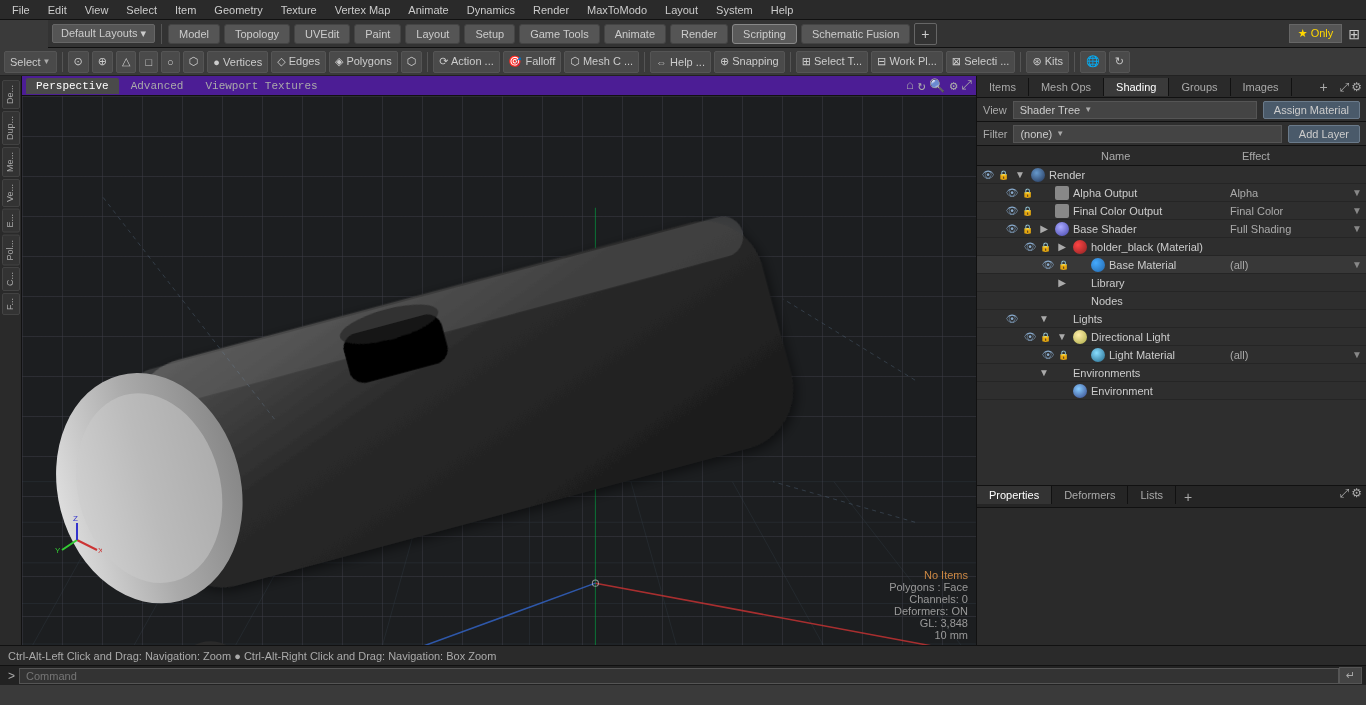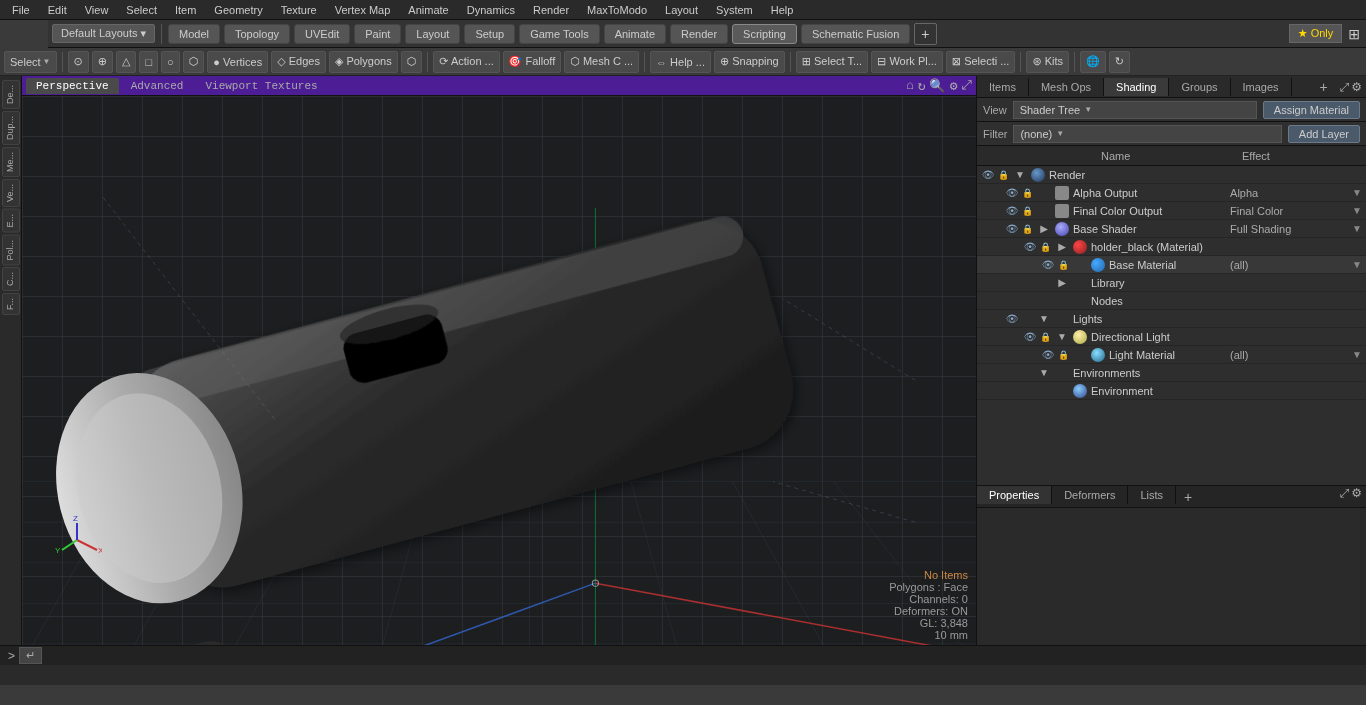--- a/index.html
+++ b/index.html
@@ -911,17 +911,21 @@
           </div>
         </div>
         <div style="flex:1; background:#2a2a2a;"></div>
       </div>
 
     </div>
   </div>
 </div>
 
 <div id="bottom-section">
+  <div id="bottom-bar">
+    <span>Ctrl-Alt-Left Click and Drag: Navigation: Zoom ● Ctrl-Alt-Right Click and Drag: Navigation: Box Zoom</span>
+  </div>
   <div id="command-bar">
     <span class="cmd-arrow">&gt;</span>
+    <input class="cmd-input" id="command-input" type="text" placeholder="Command" style="">
     <button class="cmd-enter-btn">↵</button>
   </div>
 </div>
 
 </body></html>

